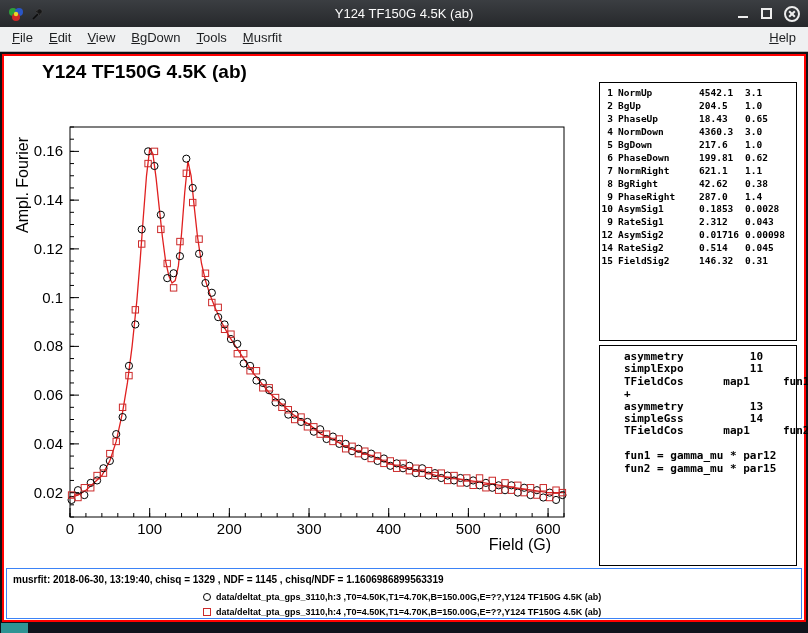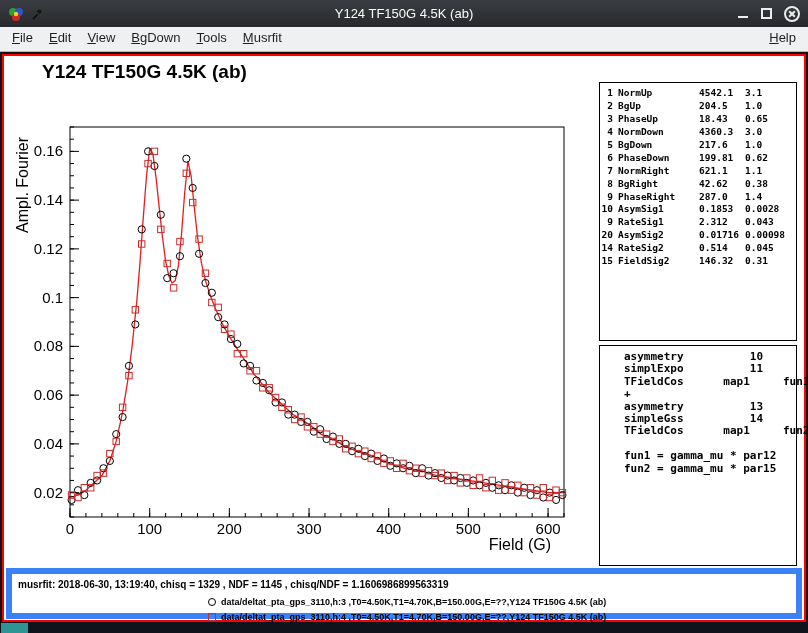--- a/index.html
+++ b/index.html
@@ -36,21 +36,21 @@
   .panel{position:absolute;background:#fff;border:1px solid #000}
   .param-panel{left:595px;top:26px;width:198px;height:259px;padding-top:4px;font:bold 9.5px "DejaVu Sans Mono",monospace;color:#000}
   .prow{display:flex;height:12.95px;line-height:12.95px}
   .pidx{width:13px;text-align:right}
   .pname{margin-left:5px;width:81px}
   .pval{width:46px}
   .theory-panel{left:595px;top:289px;width:198px;height:221px;padding:5px 0 0 24px;font:bold 11px "DejaVu Sans Mono",monospace;color:#000;white-space:pre}
   .tline{height:12.4px;line-height:12.4px}
 
   
-  .stats-pad{position:absolute;left:2px;right:2px;top:512px;height:51px;border:6px solid #3b82f6;background:#fff}
+  .stats-pad{position:absolute;left:2px;right:2px;top:512px;height:51px;border:1px solid #3b82f6;background:#fff}
   .stats-line{position:absolute;left:6px;top:5px;font:bold 10px "Liberation Sans",sans-serif;color:#000}
   .legend{position:absolute;left:0;top:21px;right:0}
   .legend-row{position:relative;height:15px}
   .marker{position:absolute;left:196px;top:3px;width:8px;height:8px;border:1px solid #000;background:transparent}
   .marker.circle{border-radius:50%}
   .legend-text{position:absolute;left:209px;top:2px;font:bold 9px "Liberation Sans",sans-serif;color:#000;white-space:nowrap}
 
   
   .taskbar{position:absolute;left:0;right:0;bottom:0;height:11px;background:#10131c}
   .task-chip{position:absolute;left:1px;top:1px;width:27px;height:10px;background:#2f9494;cursor:pointer}
@@ -414,21 +414,21 @@
           <span class="pval">0.1853</span>
           <span class="perr">0.0028</span>
         </div>
         <div class="prow">
           <span class="pidx">9</span>
           <span class="pname">RateSig1</span>
           <span class="pval">2.312</span>
           <span class="perr">0.043</span>
         </div>
         <div class="prow">
-          <span class="pidx">20</span>
+          <span class="pidx">12</span>
           <span class="pname">AsymSig2</span>
           <span class="pval">0.01716</span>
           <span class="perr">0.00098</span>
         </div>
         <div class="prow">
           <span class="pidx">14</span>
           <span class="pname">RateSig2</span>
           <span class="pval">0.514</span>
           <span class="perr">0.045</span>
         </div>

